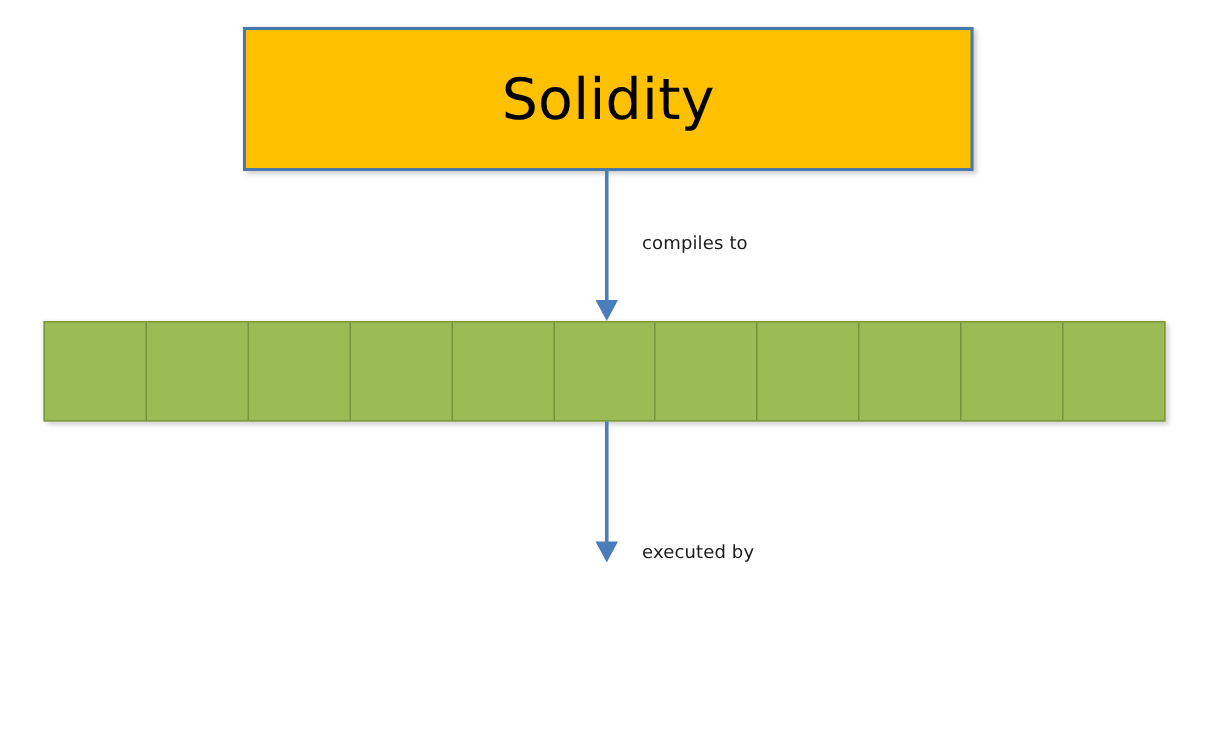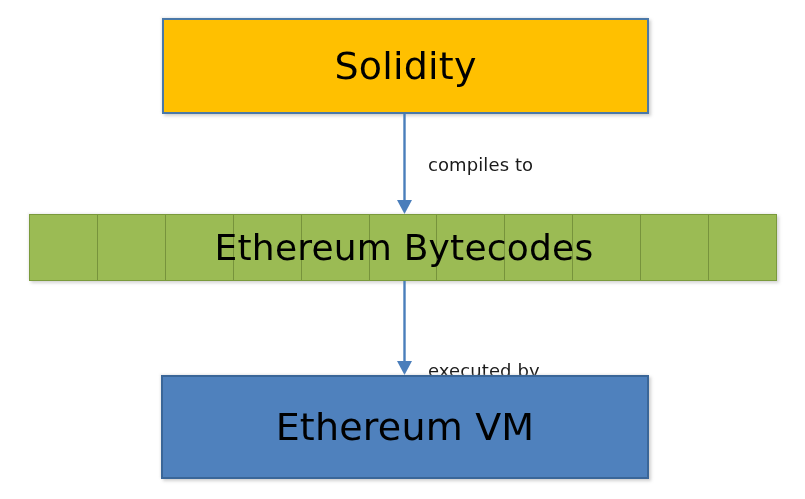--- a/index.html
+++ b/index.html
@@ -107,21 +107,21 @@
   .arrow {
     position: absolute;
     left: 0;
     top: 0;
     overflow: visible;
   }
 
   
   .edge-label {
     position: absolute;
-    font-size: 18px;
+    font-size: 12px;
     color: #1a1a1a;
     white-space: nowrap;
     line-height: 1;
     letter-spacing: 0.1px;
   }
   .edge-label-compiles {
     left: 428px;
     top: 156px;
   }
   .edge-label-executed {
@@ -153,27 +153,23 @@
       <div class="cell"></div>
       <div class="cell"></div>
       <div class="cell"></div>
       <div class="cell"></div>
       <div class="cell"></div>
       <div class="cell"></div>
       <div class="cell"></div>
       <div class="cell"></div>
       <div class="cell"></div>
     </div>
-    <span class="node-label">Ethereum Bytecodes</span>
   </div>
 
   <svg class="arrow" width="805" height="499" viewBox="0 0 805 499">
     <line x1="404.5" y1="281" x2="404.5" y2="362" stroke="#4A7EBB" stroke-width="2.4"></line>
     <polygon points="397,361 412,361 404.5,375" fill="#4A7EBB"></polygon>
   </svg>
 
   <span class="edge-label edge-label-executed">executed by</span>
 
-  <div class="node node-evm">
-    <span class="node-label">Ethereum VM</span>
-  </div>
 
 </div>
 
 </body></html>

